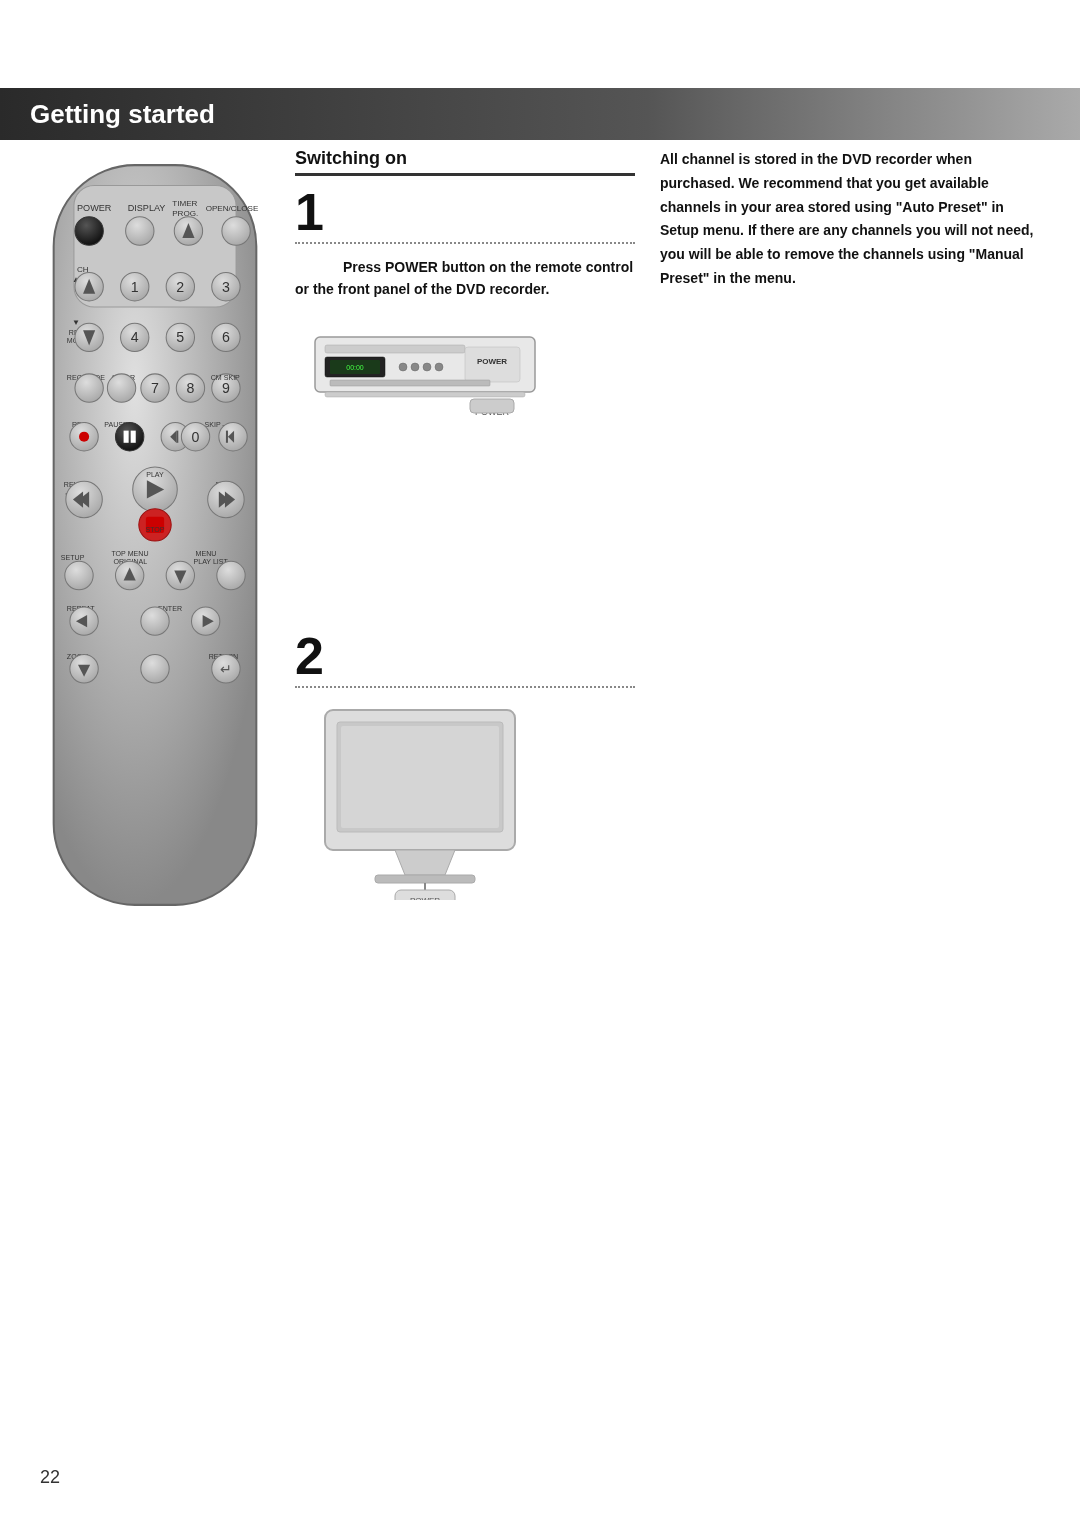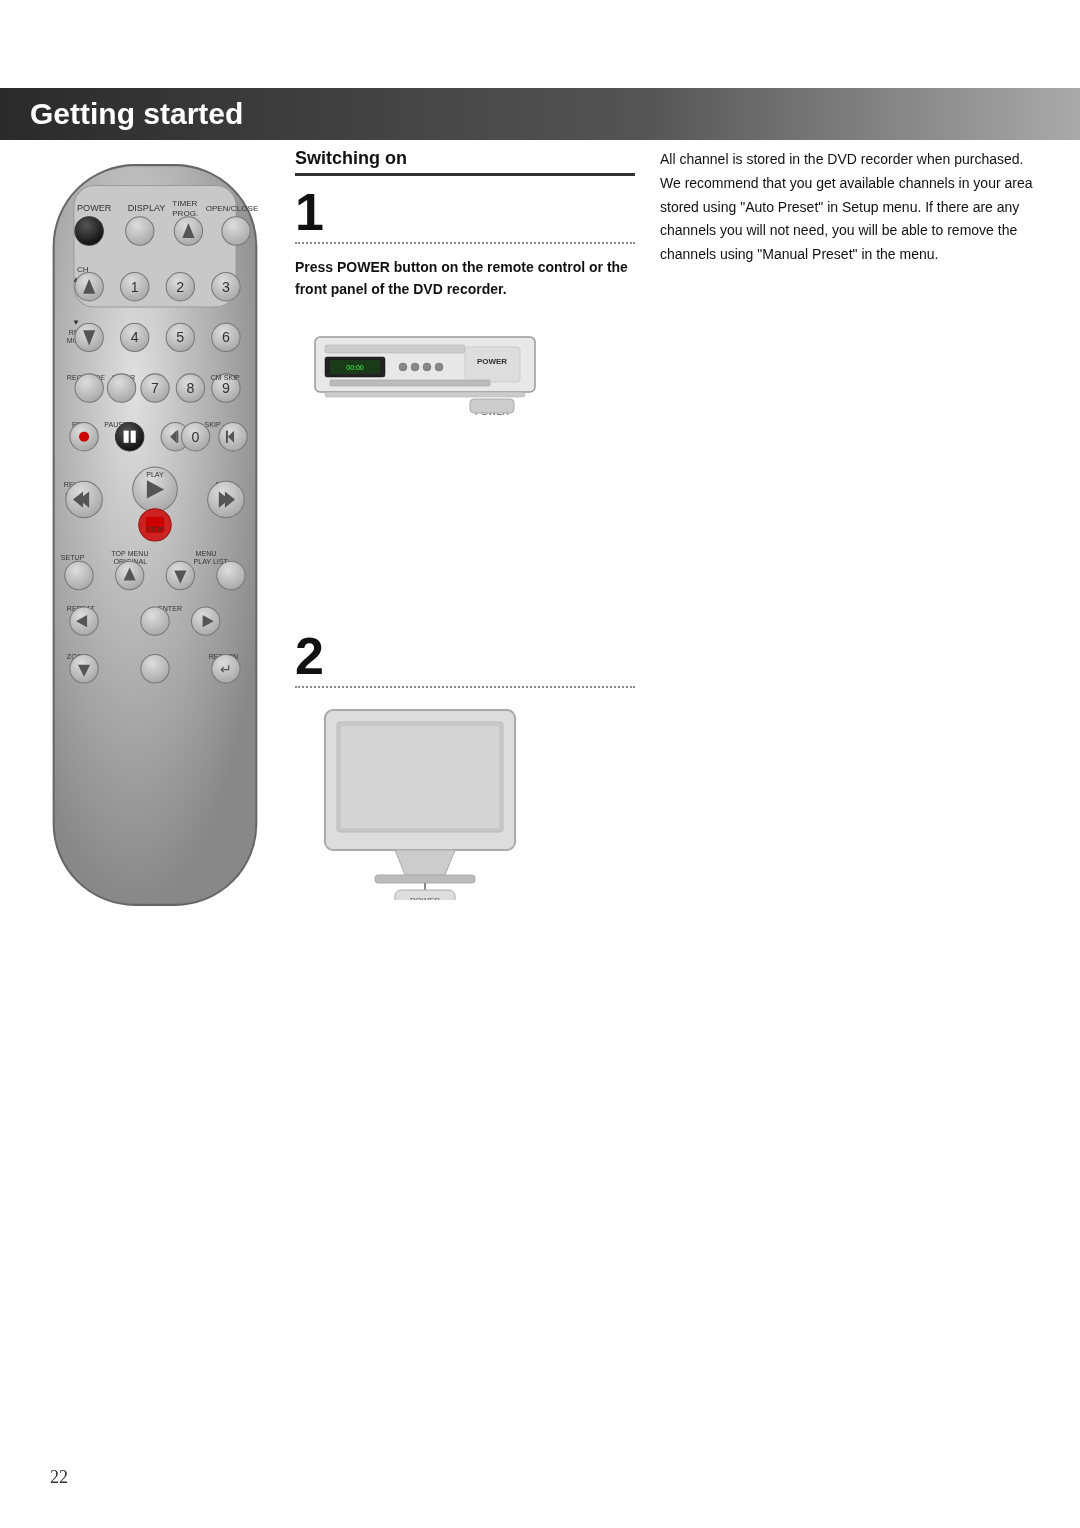--- a/index.html
+++ b/index.html
@@ -19,32 +19,31 @@
       left: 0;
       width: 100%;
       height: 52px;
       background: linear-gradient(to right, #2a2a2a 0%, #555 60%, #aaa 100%);
       display: flex;
       align-items: center;
       padding-left: 30px;
     }
     .header-title {
       color: #ffffff;
-      font-size: 30px;
+      font-size: 26px;
       font-weight: bold;
     }
 
     
     .page-number {
       position: absolute;
       bottom: 40px;
-      left: 50px;
+      left: 40px;
       font-size: 18px;
       color: #333;
-      font-family: Liberation Serif, serif;
     }
 
     
     .remote-area {
       position: absolute;
       top: 155px;
       left: 35px;
       width: 240px;
       height: 760px;
     }
@@ -87,20 +86,21 @@
     }
 
     .step-text {
       font-size: 14px;
       color: #111;
       line-height: 1.6;
       margin-bottom: 16px;
     }
     .step-text strong {
       font-weight: bold;
+      margin-left: 48px;
     }
 
     
     .initial-section {
       position: absolute;
       top: 148px;
       left: 660px;
       width: 380px;
     }
 
@@ -111,20 +111,21 @@
       border-bottom: 3px solid #333;
       padding-bottom: 4px;
       margin-bottom: 12px;
       line-height: 1.2;
     }
 
     .initial-text {
       font-size: 14px;
       color: #111;
       line-height: 1.7;
+      font-weight: bold;
     }
 
     
     .step2-area {
       position: absolute;
       top: 620px;
       left: 295px;
       width: 340px;
     }
   </style>

